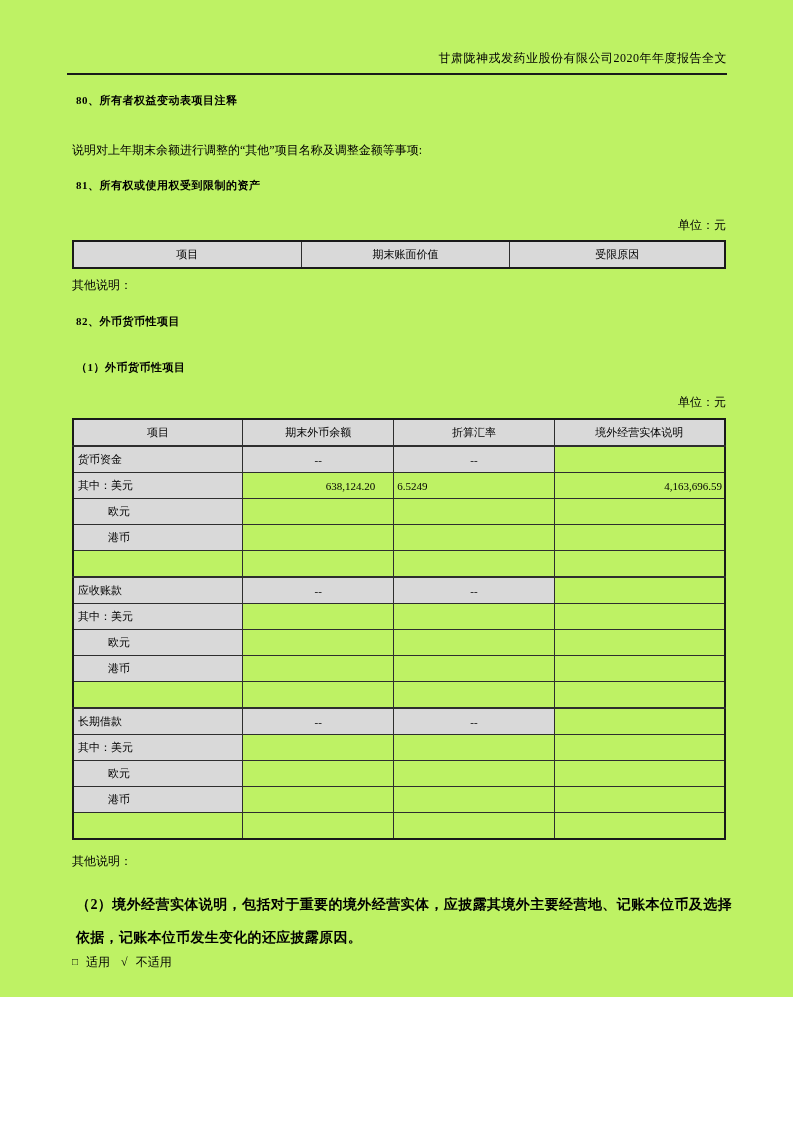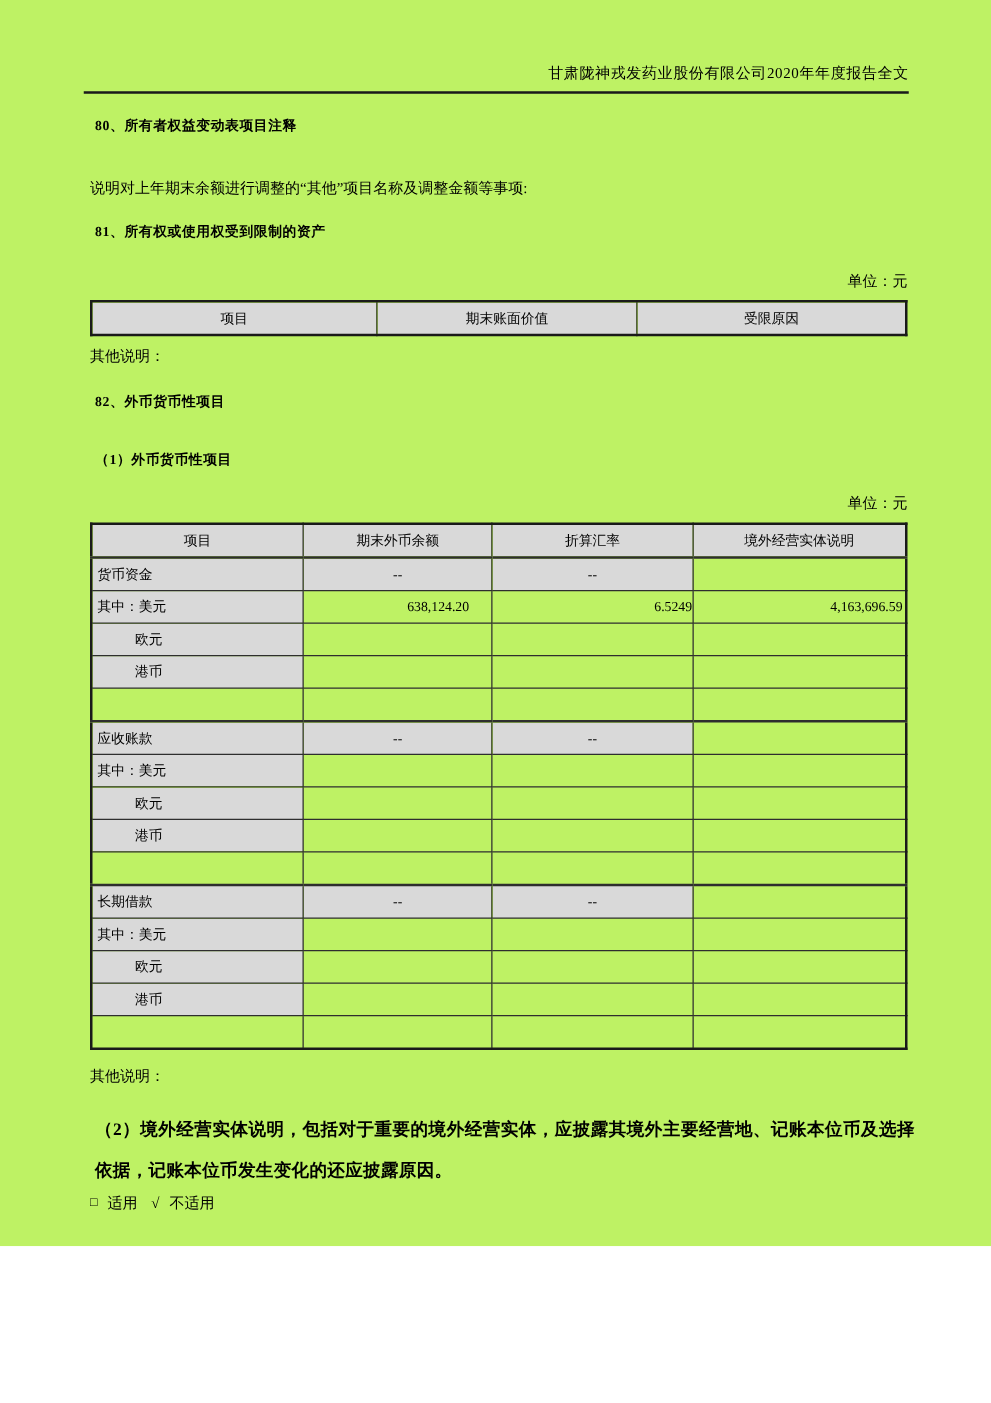--- a/index.html
+++ b/index.html
@@ -52,21 +52,21 @@
     font-weight:normal;
     text-align:center;vertical-align:middle;
     white-space:nowrap;overflow:hidden;
   }
   .shade{background:#d9d9d9;}
   .t2 thead th{border-bottom-width:2px;}
   .t2 tr.row-total td{border-top-width:2px;}
   .t2 td.cl{text-align:left;padding-left:4px;}
   .t2 td.cl.ind{padding-left:34px;}
   .t2 td.v2r{text-align:right;padding-right:18px;}
-  .t2 td.v3l{text-align:right;padding-left:3px;}
+  .t2 td.v3l{text-align:left;padding-left:3px;}
   .t2 td.v4r{text-align:right;padding-right:2px;}
   .t2 td.dash{text-align:center;}
   .check .glyph{display:inline-block;}
   .check .box{font-size:10px;position:relative;top:-1px;}
   .check .lbl{margin-left:5px;margin-right:8px;}
 </style>
 </head>
 <body>
 
 <div class="page">

